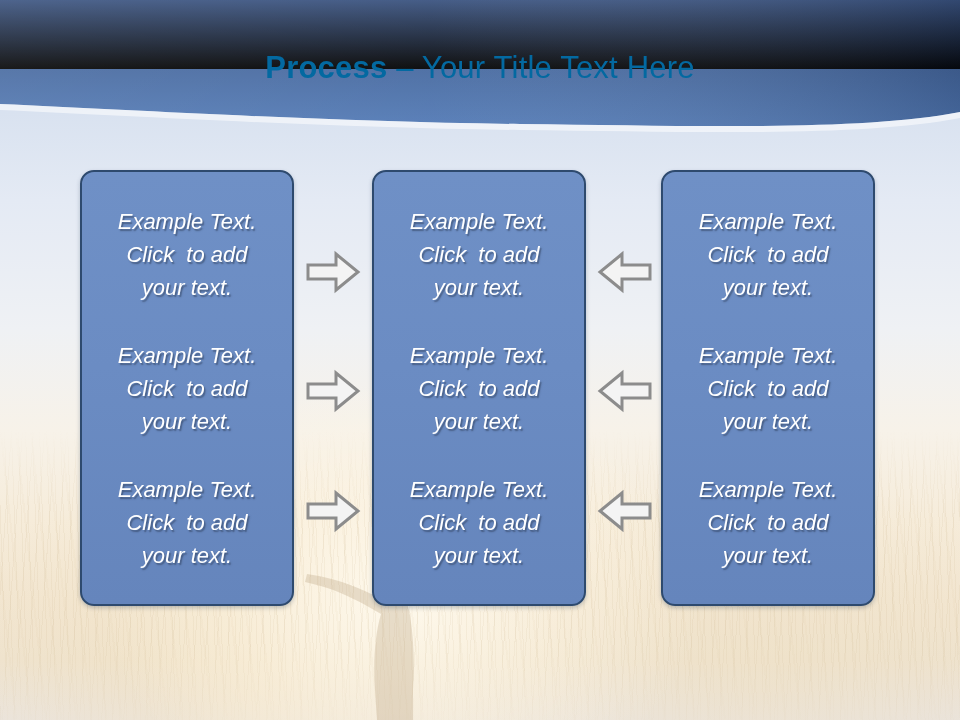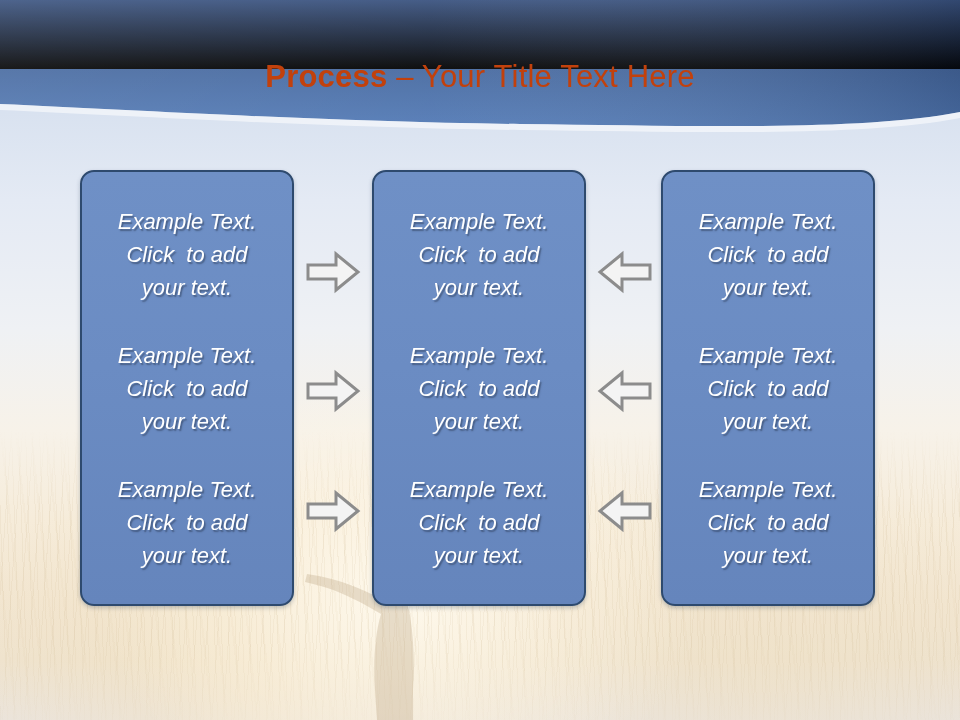--- a/index.html
+++ b/index.html
@@ -74,26 +74,25 @@
     position: absolute;
     left: 0; top: 0;
     width: 960px;
     height: 140px;
   }
   .header-title {
     position: absolute;
     left: 0; top: 48px;
     width: 960px;
     text-align: center;
-    color: #c2410c;
+    color: #0369a1;
     font-size: 31px;
     line-height: 40px;
     letter-spacing: 0.2px;
     white-space: nowrap;
-    margin-top: 9px;
   }
   .header-title .strong { font-weight: bold; }
   .header-title .light  { font-weight: normal; }
 
   
   .box {
     position: absolute;
     top: 170px;
     width: 214px;
     height: 436px;

